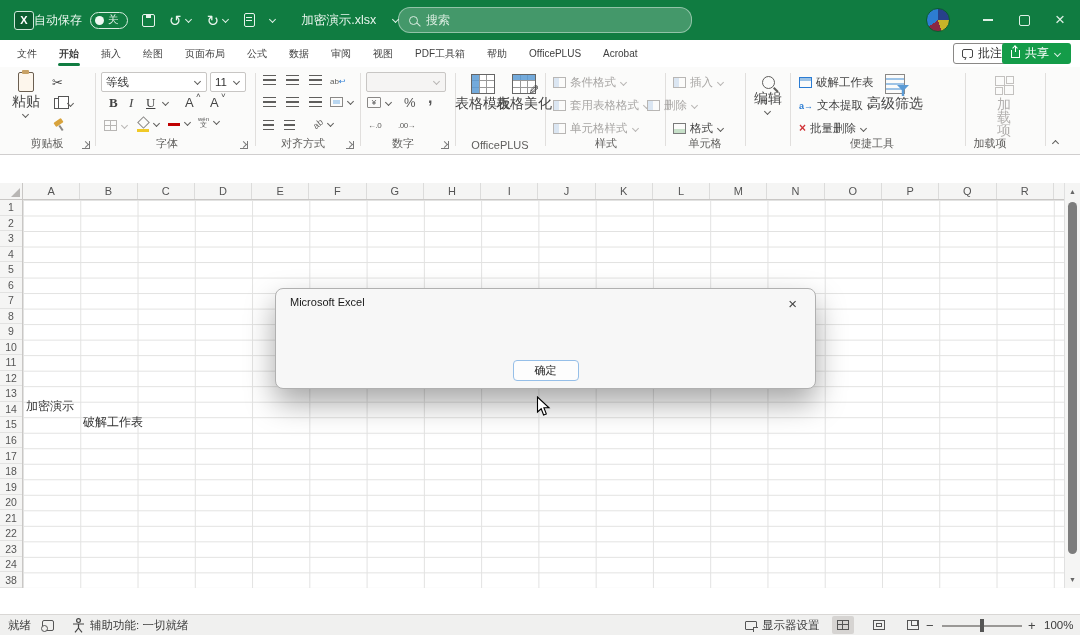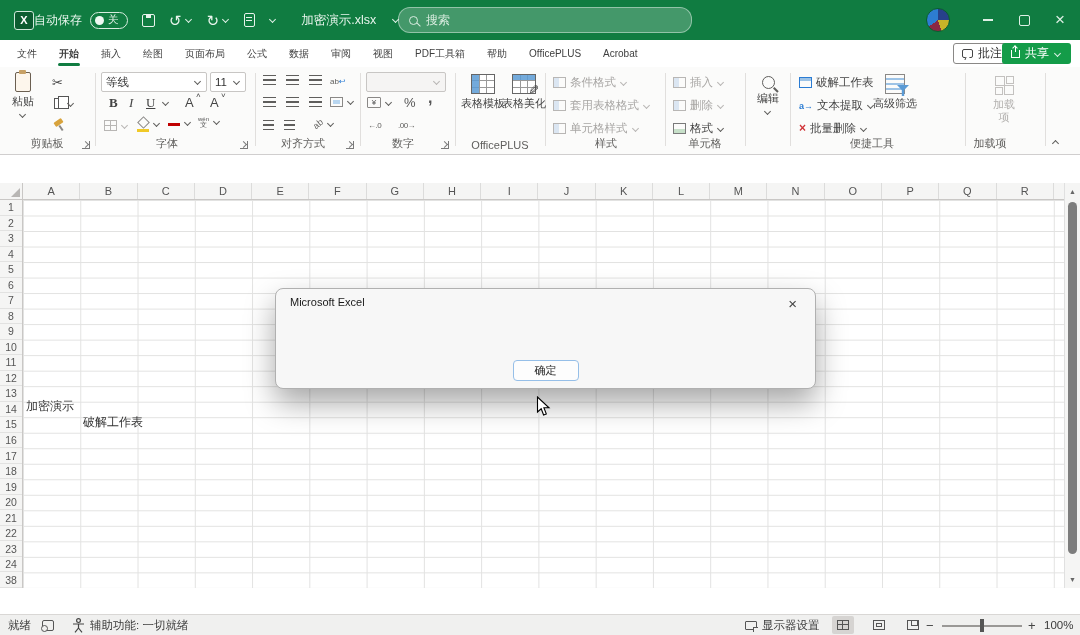--- a/index.html
+++ b/index.html
@@ -53,21 +53,21 @@
   .share-ic::before{content:"";position:absolute;left:3px;top:-4px;width:1.2px;height:6px;background:#fff}
   .share-ic::after{content:"";position:absolute;left:1.4px;top:-4px;width:3px;height:3px;border-left:1.2px solid #fff;border-top:1.2px solid #fff;transform:rotate(45deg)}
 
   
   .ribbon{position:absolute;left:0;top:67px;width:1080px;height:88px;background:#fbfbfa;border-bottom:1px solid #d0cece}
   .gsep{position:absolute;top:6px;bottom:8px;width:1px;background:#e1dfdd}
   .glabel{position:absolute;bottom:3px;font-size:11px;color:#5f5e5c;white-space:nowrap;transform:translateX(-50%)}
   .launcher{position:absolute;bottom:5px;width:8px;height:8px;border-right:1px solid #7a7a7a;border-bottom:1px solid #7a7a7a;cursor:pointer}
   .launcher::before{content:"";position:absolute;right:1px;bottom:1px;width:4px;height:4px;border-right:1px solid #7a7a7a;border-bottom:1px solid #7a7a7a;transform:rotate(-45deg)}
   .bigbtn{position:absolute;display:flex;flex-direction:column;align-items:center;gap:3px;cursor:pointer;text-align:center}
-  .bigbtn .cap{font-size:11px;color:#444;line-height:13px;white-space:nowrap}
+  .bigbtn .cap{font-size:14px;color:#444;line-height:13px;white-space:nowrap}
   .smallrow{position:absolute;display:flex;align-items:center;gap:4px;cursor:pointer;white-space:nowrap}
   .smallrow .cap{font-size:11.5px;color:#444}
   .smallrow.dis .cap{color:#a8a6a4}
   .clip-ic{width:16px;height:20px;border:1.4px solid #6b5f51;border-radius:2px;background:#fdf6ec;position:relative}
   .clip-ic::before{content:"";position:absolute;left:3px;top:-3px;width:7px;height:4px;background:#c8a165;border-radius:1px}
   .scis::before{content:"\2702";font-size:13px;color:#444}
   .copy-ic{width:9px;height:11px;border:1.1px solid #555;background:#fff;position:relative}
   .copy-ic::before{content:"";position:absolute;left:2.5px;top:-3.5px;width:9px;height:11px;border:1.1px solid #555;background:#fff}
   .painter-ic{width:12px;height:12px;position:relative}
   .painter-ic::before{content:"";position:absolute;left:1px;top:1px;width:9px;height:5px;background:#d8a33c;border-radius:1px;transform:rotate(-35deg)}
@@ -429,21 +429,21 @@
         <span class="cap">单元格样式</span>
         <i class="chev dis"></i>
       </div>
     <span class="glabel" style="left:606px">样式</span>
 
     <div class="smallrow dis" style="left:673px;top:8px">
         <i class="sml-ic"></i>
         <span class="cap">插入</span>
         <i class="chev dis"></i>
       </div>
-    <div class="smallrow dis" style="left:673px;top:31px">
+    <div class="smallrow dis" style="left:647px;top:31px">
         <i class="sml-ic"></i>
         <span class="cap">删除</span>
         <i class="chev dis"></i>
       </div>
     <div class="smallrow" style="left:673px;top:54px">
         <i class="sml-ic en"></i>
         <span class="cap">格式</span>
         <i class="chev"></i>
       </div>
     <span class="glabel" style="left:705px">单元格</span>

